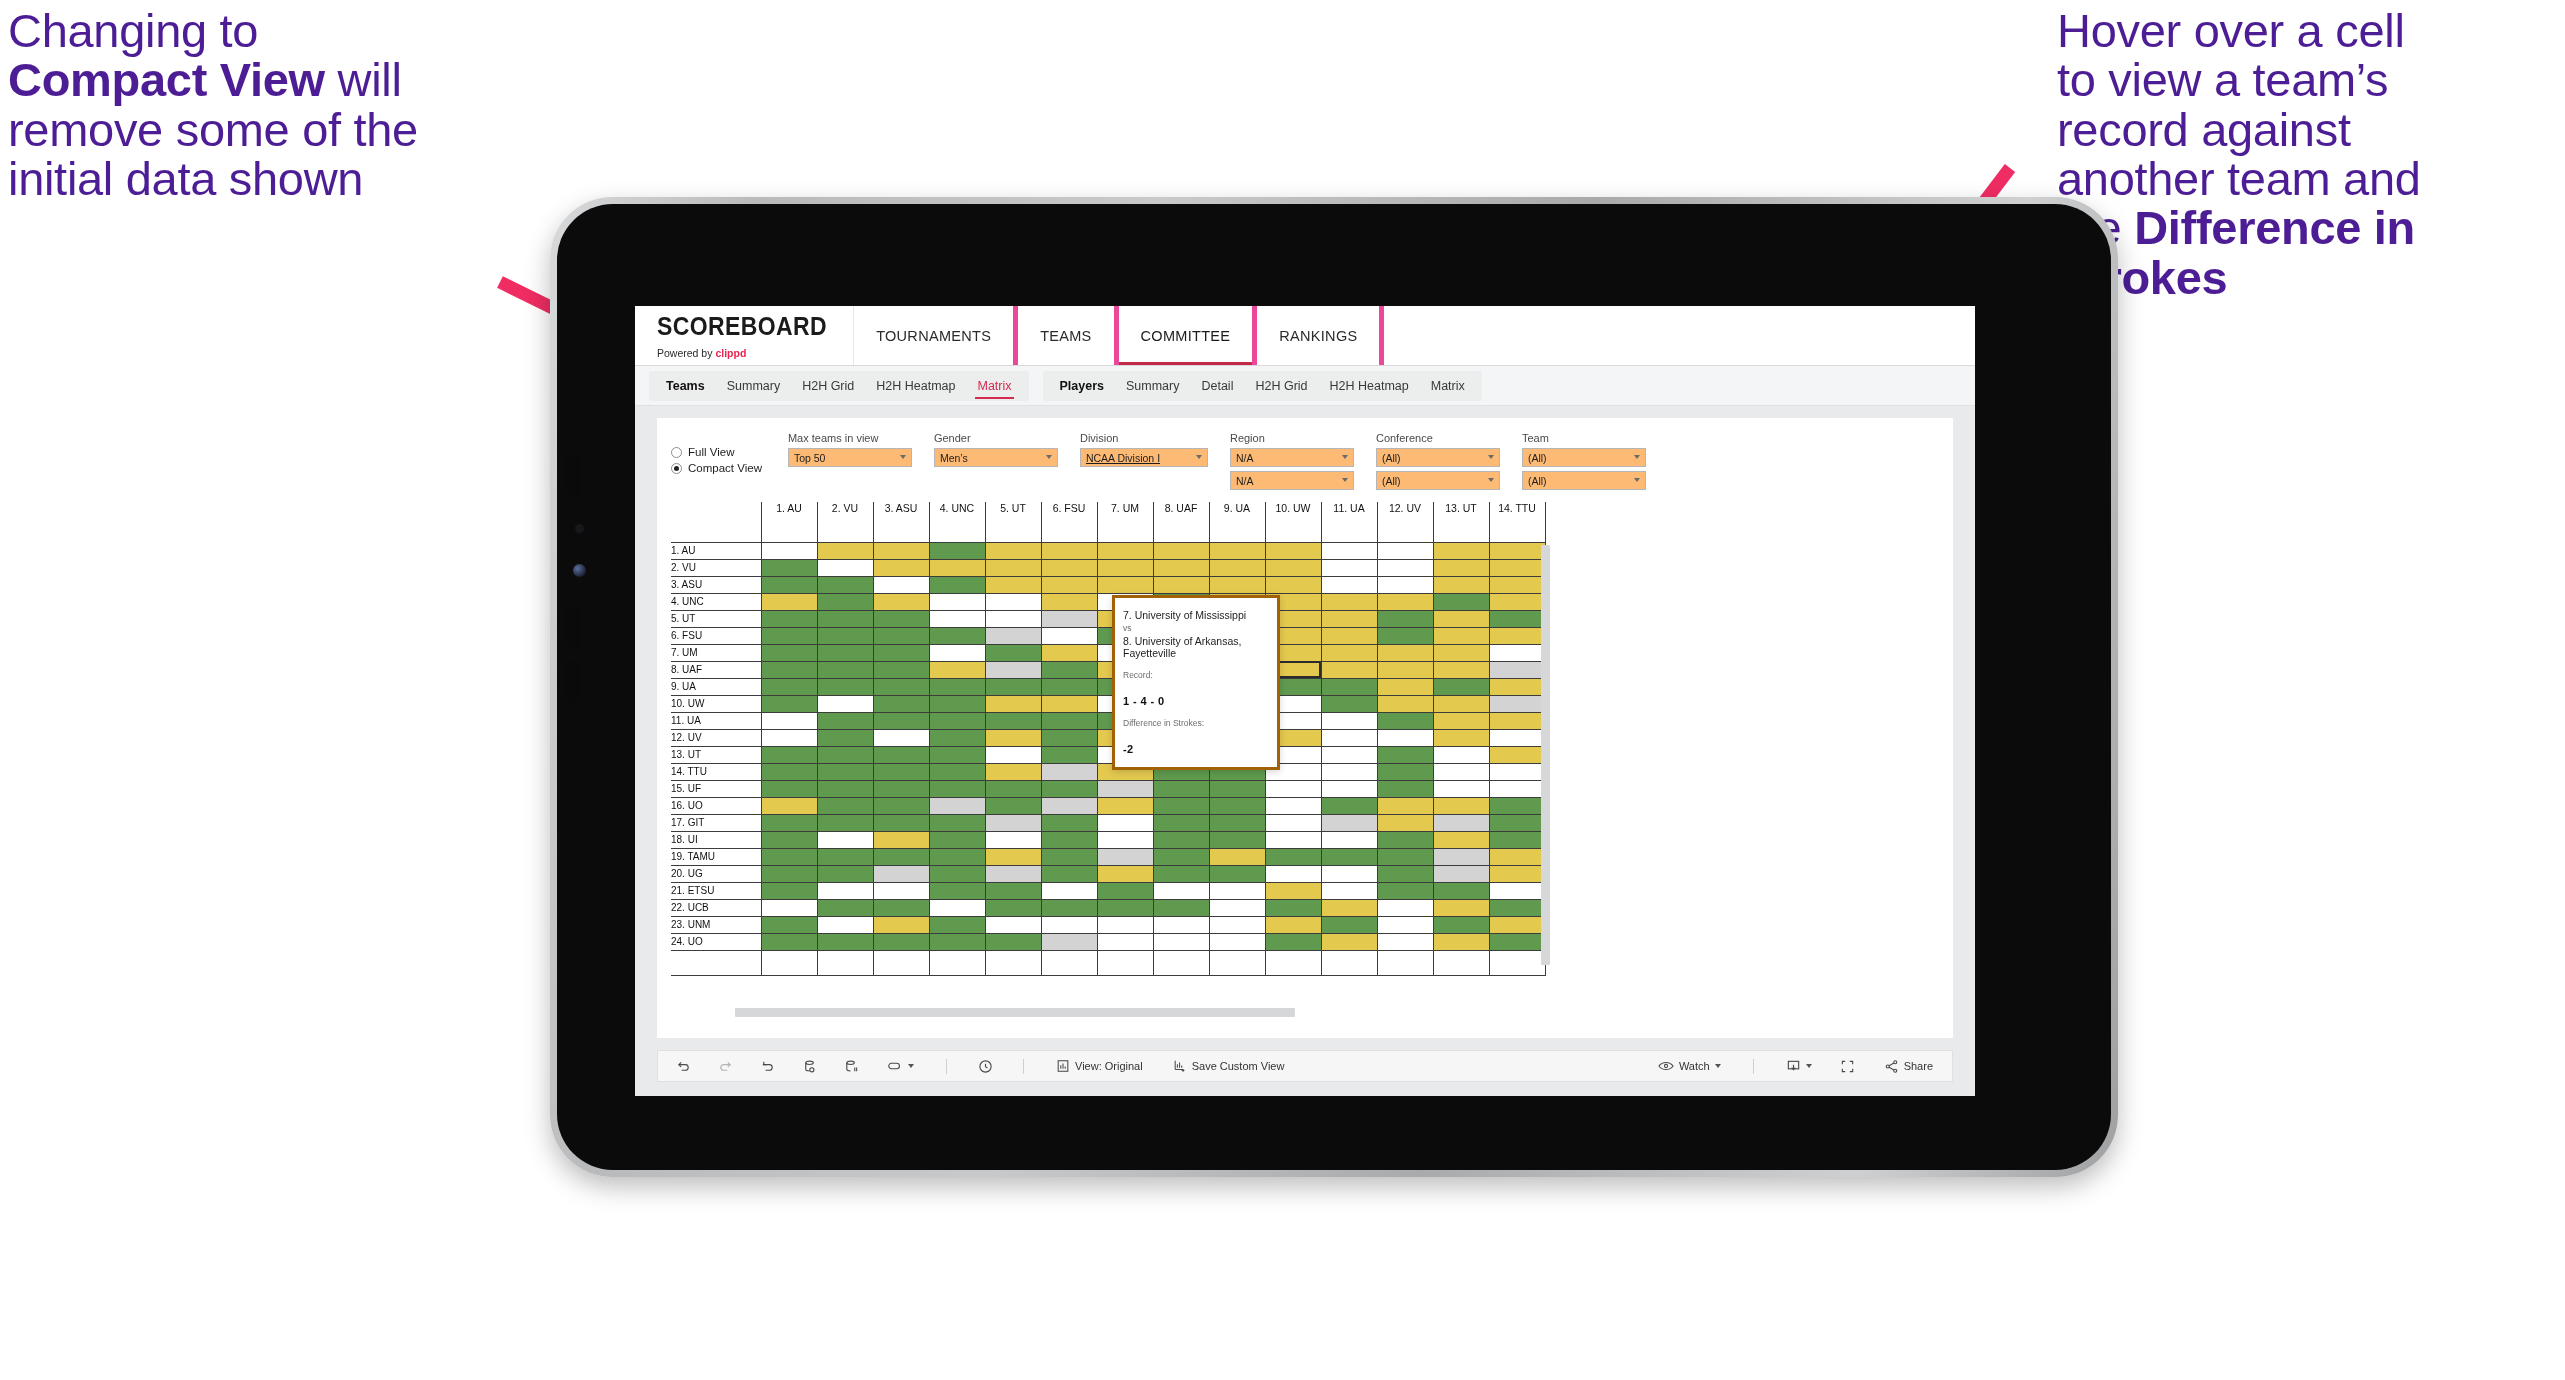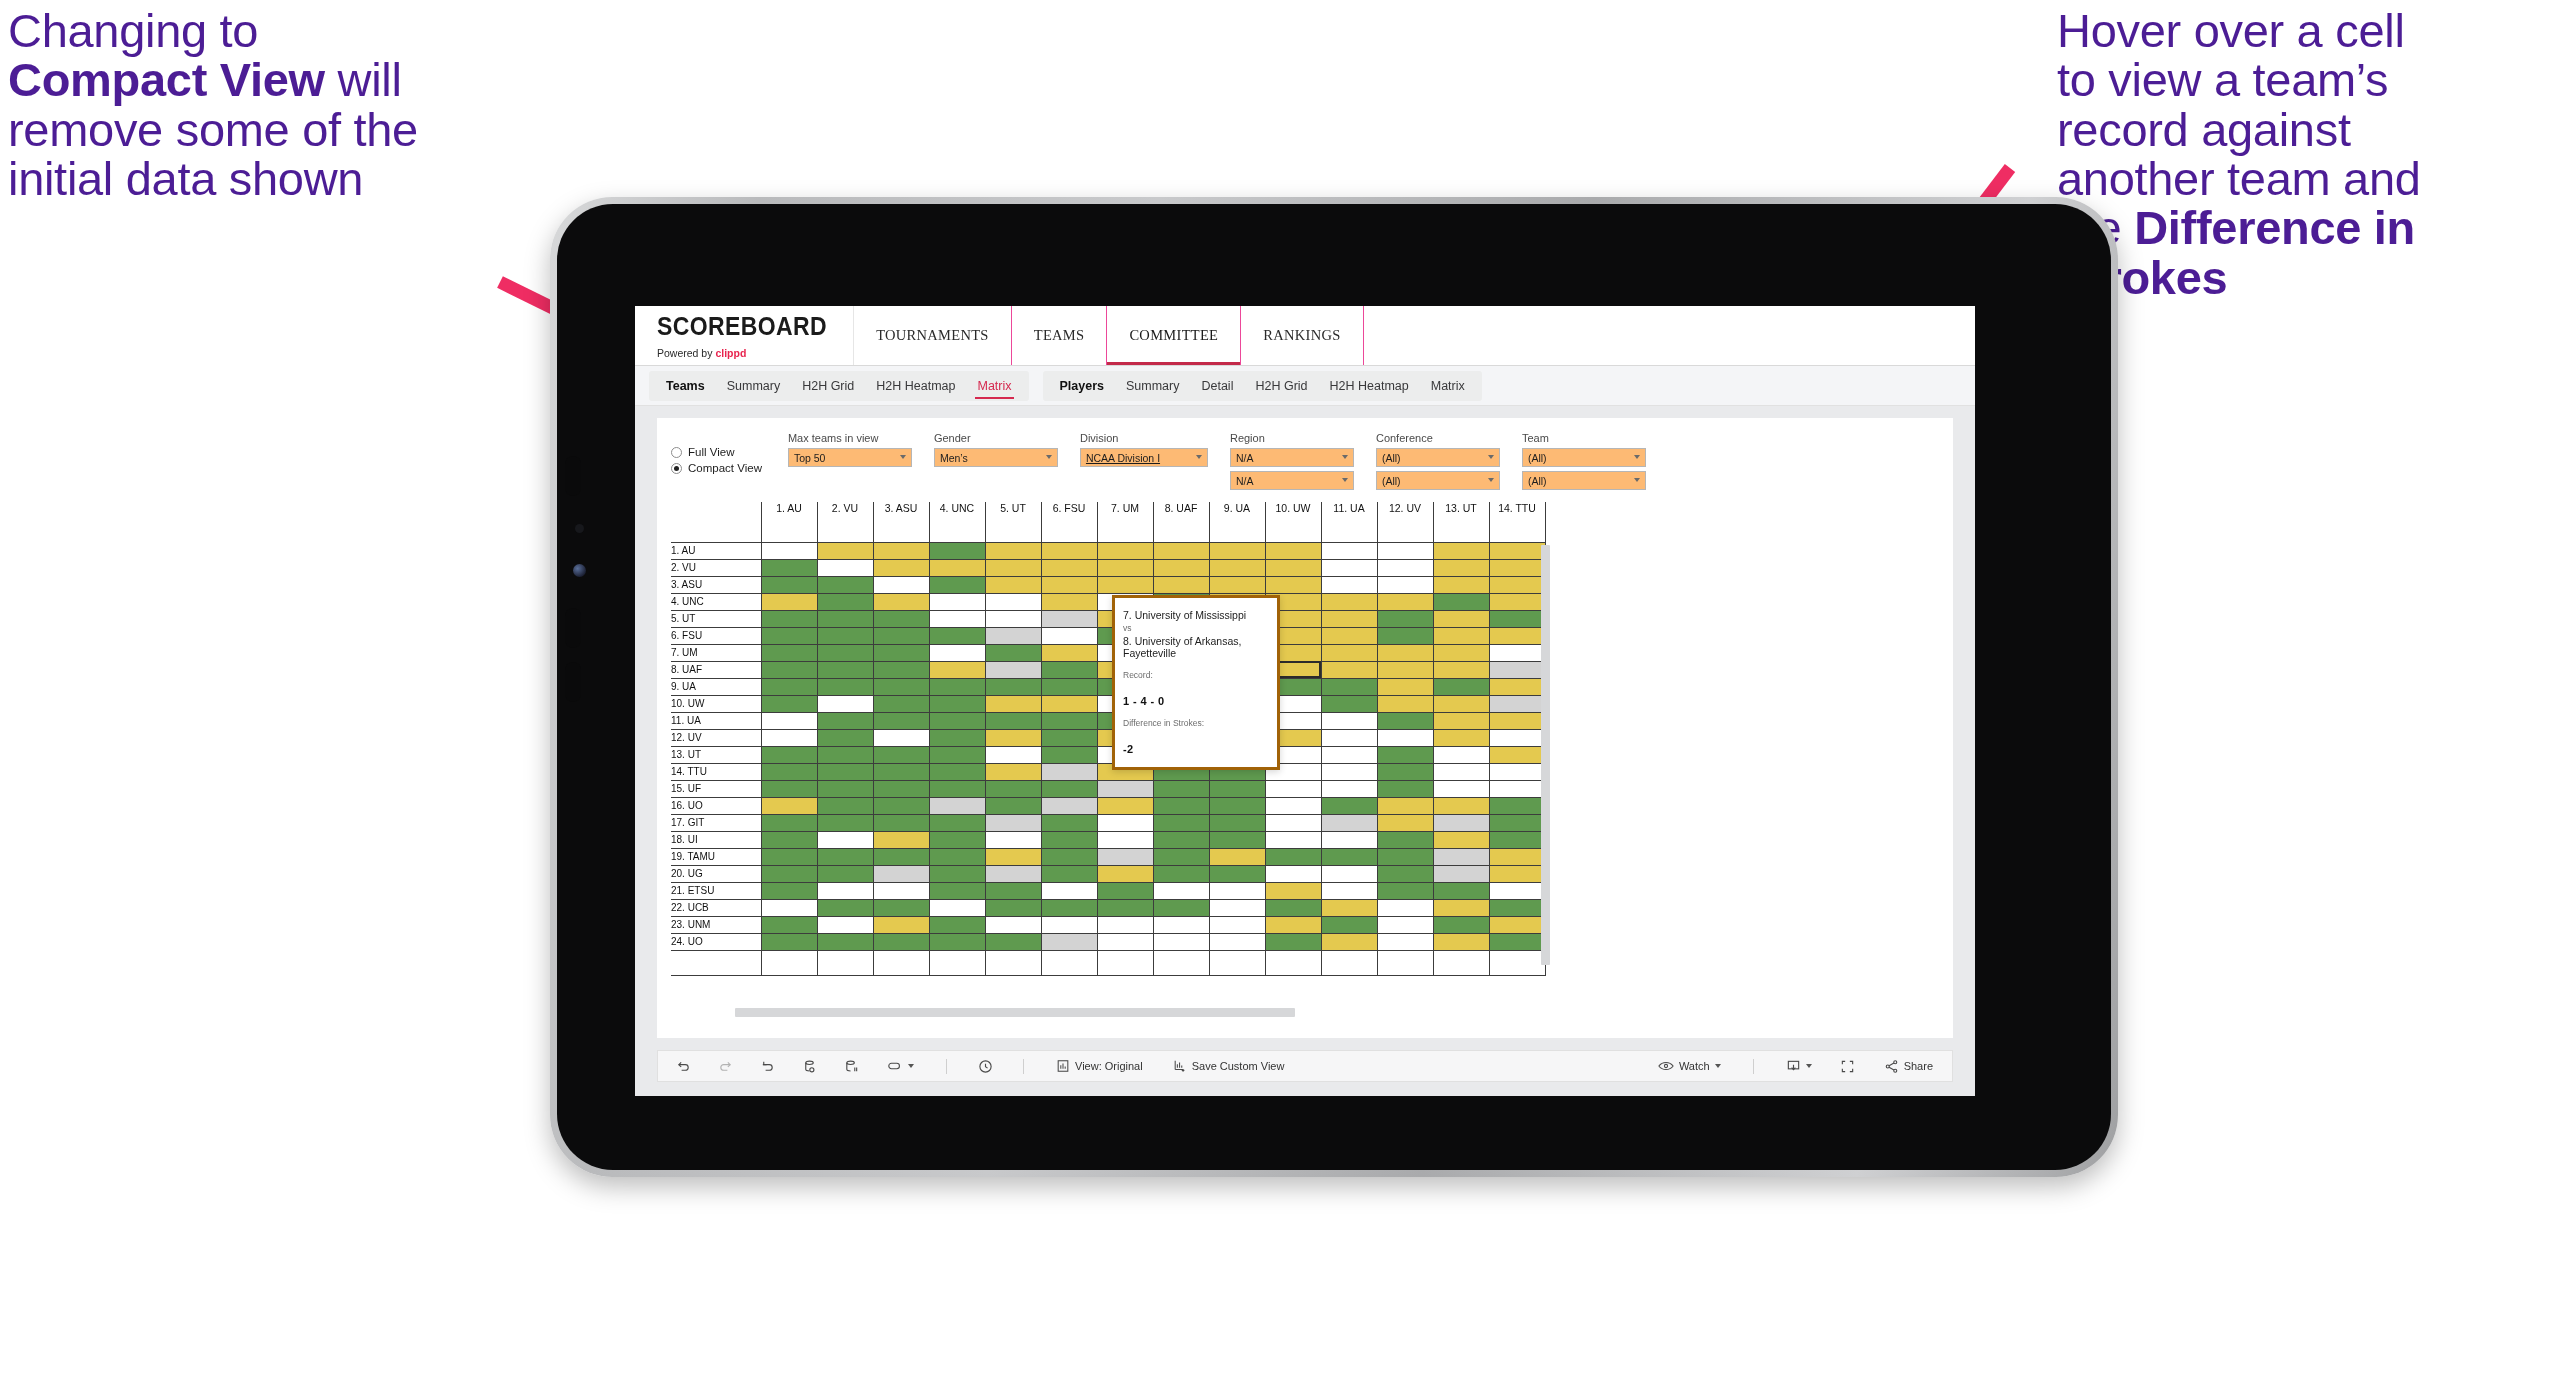--- a/index.html
+++ b/index.html
@@ -60,21 +60,21 @@
   }
   .brand { padding: 8px 26px 6px 22px; display:flex; flex-direction:column; justify-content:center;
            border-right:1px solid #e6e6e6; }
   .brand-name { font-size:23px; font-weight:800; letter-spacing:.4px; color:#1b1b1b;
                 font-family:"Liberation Sans", sans-serif; transform: scaleY(1.12); transform-origin: left bottom;}
   .brand-sub { font-size:10.5px; color:#2a2a2a; margin-top:5px; }
   .brand-sub .clippd { color:#e8254f; font-weight:700; }
   .topnav-items { display:flex; align-items:stretch; }
   .topnav-item {
     display:flex; align-items:center; padding:0 22px; font-size:14.5px; color:#2a2a2a;
-    letter-spacing:.3px; border-right:1px solid #ec4899; cursor:pointer;font-family:Liberation Serif, serif;
+    letter-spacing:.3px; border-right:5px solid #ec4899; cursor:pointer;
   }
   .topnav-item.active { color:#1b1b1b; box-shadow: inset 0 -3px 0 #c32a4a; }
 
   
   .subnav { display:flex; align-items:center; height:40px; background:#f4f5f7;
             border-bottom:1px solid #e1e1e1; padding-left:14px; gap:0; }
   .subgroup { display:flex; align-items:center; height:30px; background:#eceded; border-radius:3px;
               padding:0 6px; margin-right:14px; }
   .subtab { font-size:12.5px; color:#39393b; padding:0 11px; line-height:30px; cursor:pointer; white-space:nowrap;}
   .subtab.head { font-weight:700; color:#111; }

